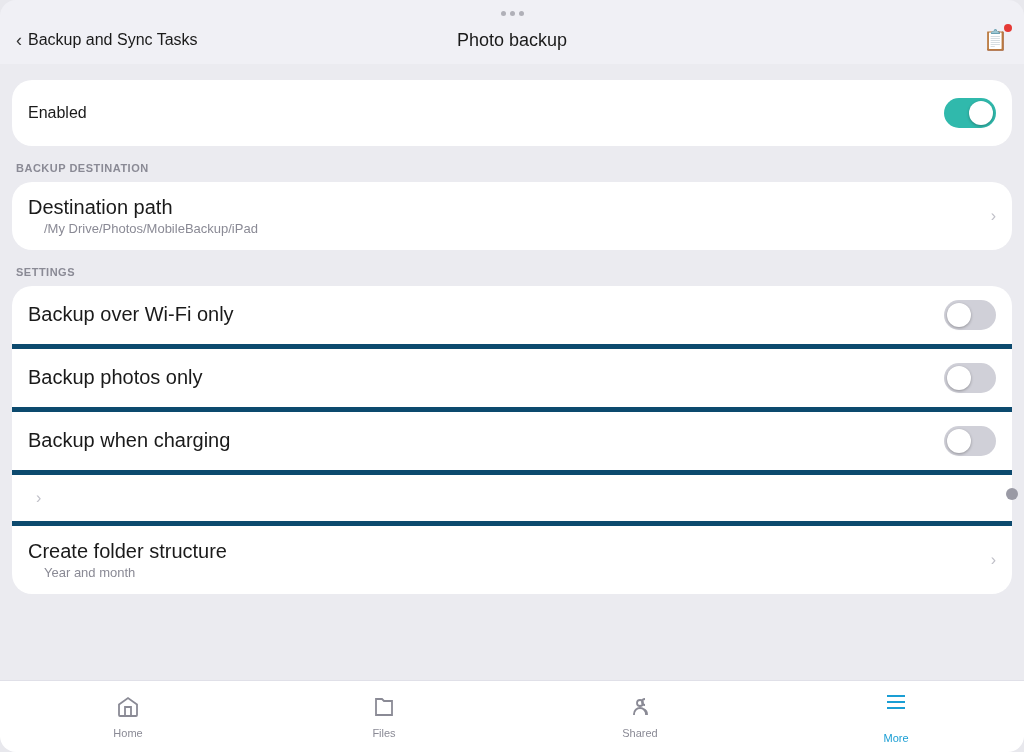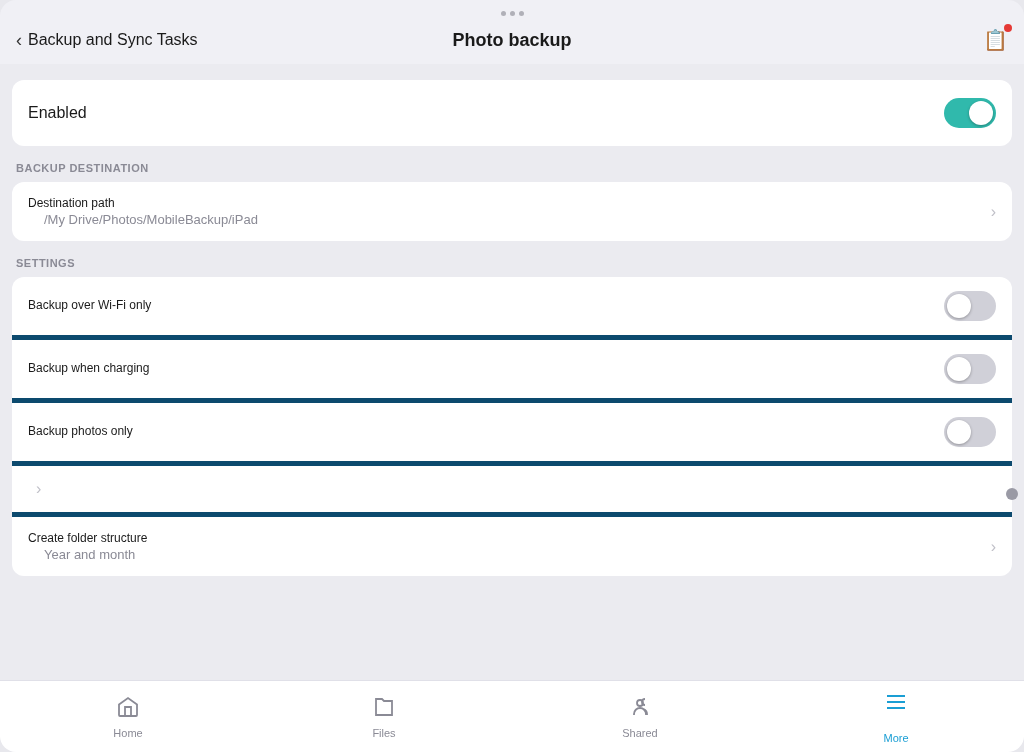--- a/index.html
+++ b/index.html
@@ -55,21 +55,21 @@
     }
     .back-text {
       font-size: 16px;
       color: #1a1a1a;
     }
     .header-title {
       position: absolute;
       left: 50%;
       transform: translateX(-50%);
       font-size: 18px;
-      font-weight: 700;
+      font-weight: 400;
       color: #1a1a1a;
     }
     .header-right {
       display: flex;
       align-items: center;
       gap: 8px;
     }
     .clipboard-icon {
       font-size: 20px;
       color: #1a1a1a;
@@ -89,21 +89,21 @@
     .content {
       flex: 1;
       background: #ebebf0;
       overflow-y: auto;
       padding: 16px 12px;
     }
 
     
     .card {
       background: #ffffff;
-      border-radius: 12px;
+      border-radius: 20px;
       overflow: hidden;
       margin-bottom: 16px;
     }
 
     
     .enabled-row {
       display: flex;
       align-items: center;
       justify-content: space-between;
       padding: 18px 16px;
@@ -163,21 +163,21 @@
       border-bottom: 5px solid #0c4a6e;
       cursor: pointer;
     }
     .list-row:last-child {
       border-bottom: none;
     }
     .row-content {
       flex: 1;
     }
     .row-title {
-      font-size: 12px;
+      font-size: 20px;
       color: #1a1a1a;
       margin-bottom: 2px;
     }
     .row-subtitle {
       font-size: 13px;
       color: #8a8a95;
       margin-left: 16px;
     }
     .chevron-right {
       color: #c0c0c8;
@@ -290,30 +290,30 @@
         <div class="row-content">
           <div class="row-title">Backup over Wi-Fi only</div>
         </div>
         <div class="toggle off">
           <div class="toggle-thumb"></div>
         </div>
       </div>
 
       <div class="list-row">
         <div class="row-content">
-          <div class="row-title">Backup when charging</div>
+          <div class="row-title">Backup photos only</div>
         </div>
         <div class="toggle off">
           <div class="toggle-thumb"></div>
         </div>
       </div>
 
       <div class="list-row">
         <div class="row-content">
-          <div class="row-title">Backup photos only</div>
+          <div class="row-title">Backup when charging</div>
         </div>
         <div class="toggle off">
           <div class="toggle-thumb"></div>
         </div>
       </div>
 
       <div class="list-row">
         <span class="chevron-right">›</span>
       </div>
 

